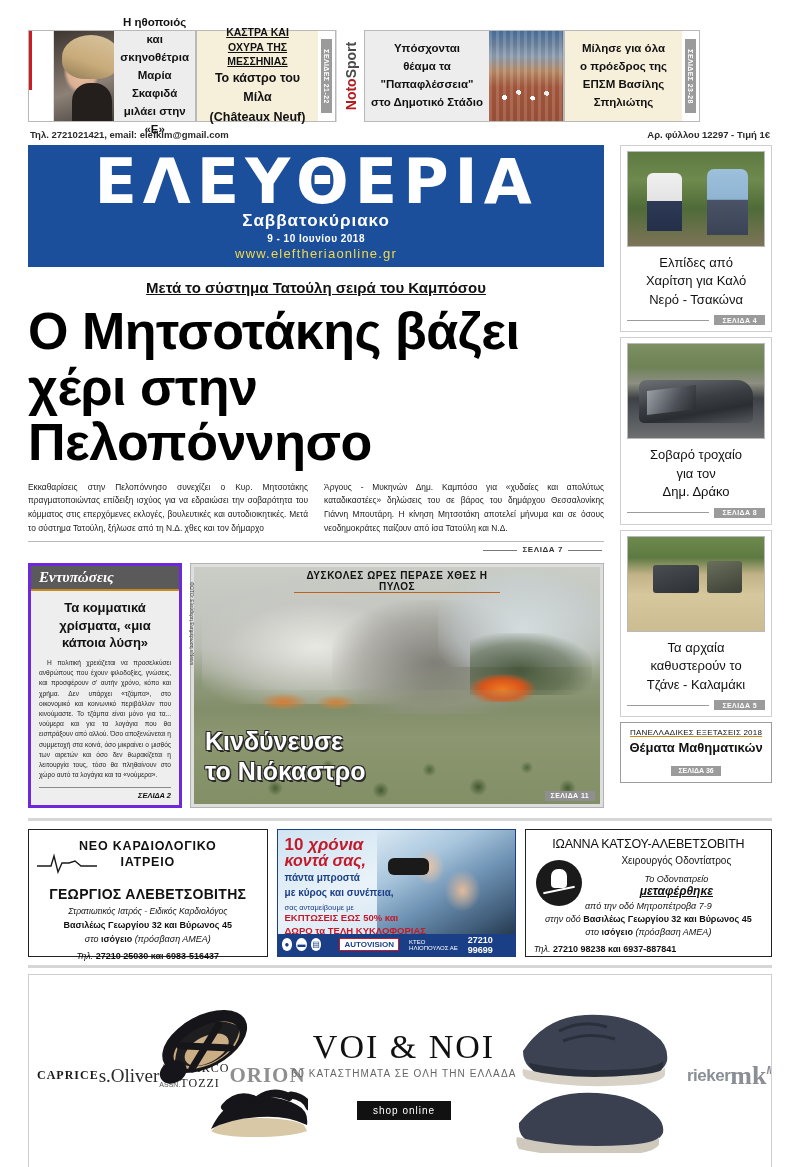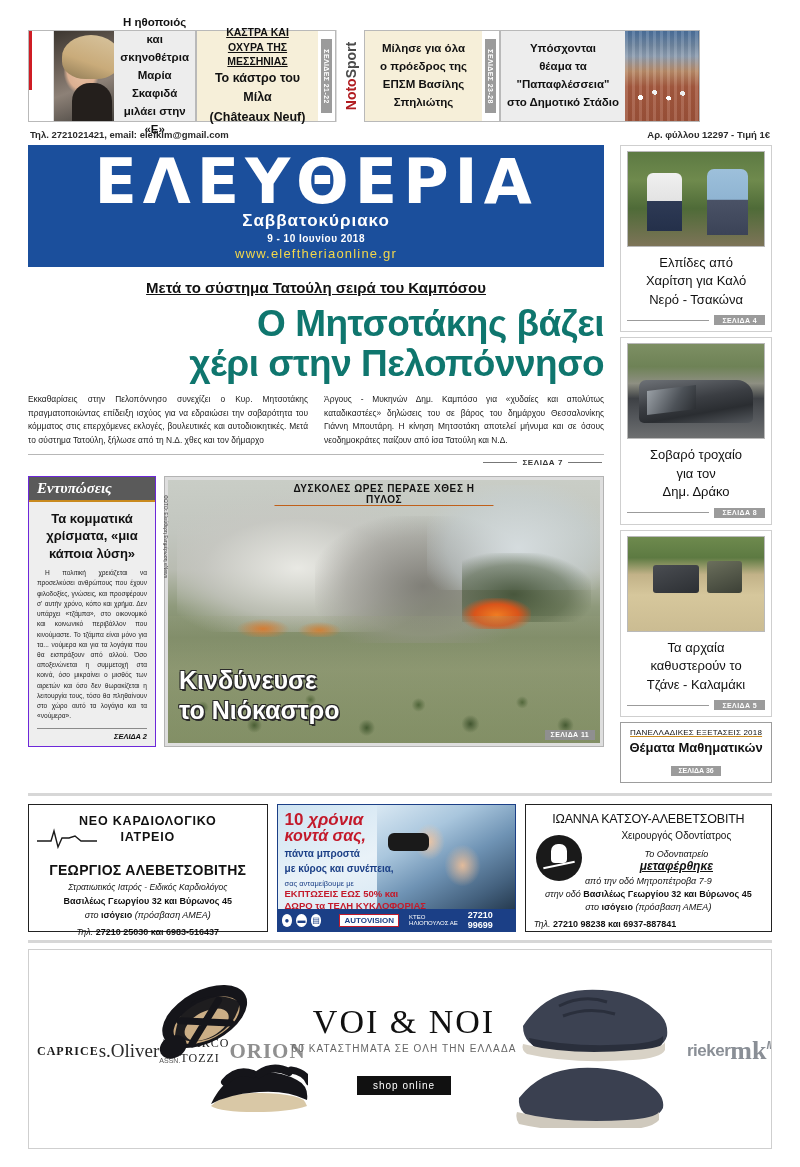--- a/index.html
+++ b/index.html
@@ -128,22 +128,22 @@
   }
   .mast-date { color:#fff; font-size: 10px; font-weight:bold; margin-top:2px; letter-spacing:.5px;}
   .mast-url { color:#f3d74b; font-weight:normal; font-size: 13px; letter-spacing:1.2px; margin-top:2px;}
 
   
   .kicker {
     text-align:center; font-weight:bold; font-size: 15px;
     padding: 12px 0 6px; text-decoration: underline; color:#111;
   }
   .headline {
-    text-align:right; font-weight:bold; font-size: 37px; line-height: 1.07;
-    letter-spacing: -0.5px; color:#0f766e; padding: 2px 0 10px;
+    text-align:left; font-weight:bold; font-size: 52px; line-height: 1.07;
+    letter-spacing: -0.5px; color:#000000; padding: 2px 0 10px;
   }
 
   
   .lead {
     display:flex; gap: 16px; border-bottom: 1px solid #b7b7b7; padding-bottom: 6px;
   }
   .lead p {
     flex:1; font-size: 8.4px; line-height: 1.62; text-align: justify; color:#1b1b1b;
   }
   .lead-page {
@@ -156,21 +156,21 @@
   }
   .lead-page::after{
     content:""; display:inline-block; width:34px; height:1px; background:#777;
     vertical-align:middle; margin-left:5px;
   }
 
   
   .feature-row { display:flex; gap: 8px; margin-top: 3px; }
 
   .opinion {
-    width: 128px; border: 1px solid #6d28d9; background:#eeeeee;
+    width: 154px; border: 3px solid #6d28d9; background:#eeeeee;
     display:flex; flex-direction:column;
   }
   .opinion-head {
     background: #5a5a5a; color:#fff; font-family:"Liberation Serif", serif;
     font-style: italic; font-weight: bold; font-size: 15px;
     padding: 3px 8px; border-bottom: 2px solid #c98a1e;
   }
   .opinion-title {
     text-align:center; font-weight:bold; font-size: 13px; line-height:1.35;
     padding: 8px 6px 6px;
@@ -457,42 +457,42 @@
         <div class="chip">
             <span>ΣΕΛΙΔΕΣ 21-22</span>
           </div>
       </div>
     </div>
 
     <div class="sport-brand">
       <span><b class="sb-noto">Noto</b><b class="sb-sport">Sport</b></span>
     </div>
 
+    <div class="teaser-box" style="width:200px;">
+      <div class="teaser-text grey">
+        <div>Υπόσχονται</div>
+        <div>θέαμα τα</div>
+        <div>"Παπαφλέσσεια"</div>
+        <div>στο Δημοτικό Στάδιο</div>
+      </div>
+      <div class="teaser-photo sport"></div>
+    </div>
+
     <div class="teaser-box" style="width:136px;">
       <div class="teaser-text cream">
         <div>Μίλησε για όλα</div>
         <div>ο πρόεδρος της</div>
         <div>ΕΠΣΜ Βασίλης</div>
         <div>Σπηλιώτης</div>
       </div>
       <div class="sel-tab">
         <div class="chip">
             <span>ΣΕΛΙΔΕΣ 23-28</span>
           </div>
       </div>
-    </div>
-
-    <div class="teaser-box" style="width:200px;">
-      <div class="teaser-text grey">
-        <div>Υπόσχονται</div>
-        <div>θέαμα τα</div>
-        <div>"Παπαφλέσσεια"</div>
-        <div>στο Δημοτικό Στάδιο</div>
-      </div>
-      <div class="teaser-photo sport"></div>
     </div>
   </div>
 
   <div class="infoline">
     <span>Τηλ. 2721021421, email: elefklm@gmail.com</span>
     <span>Αρ. φύλλου 12297  -  Τιμή 1€</span>
   </div>
 
   <div class="body-grid">
 

